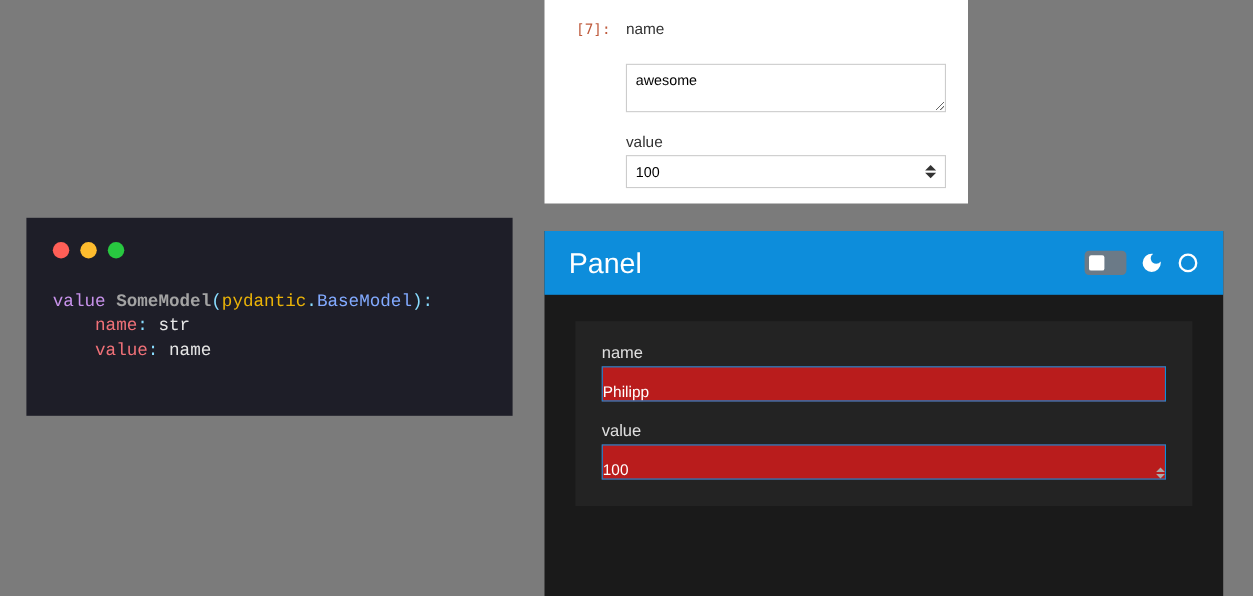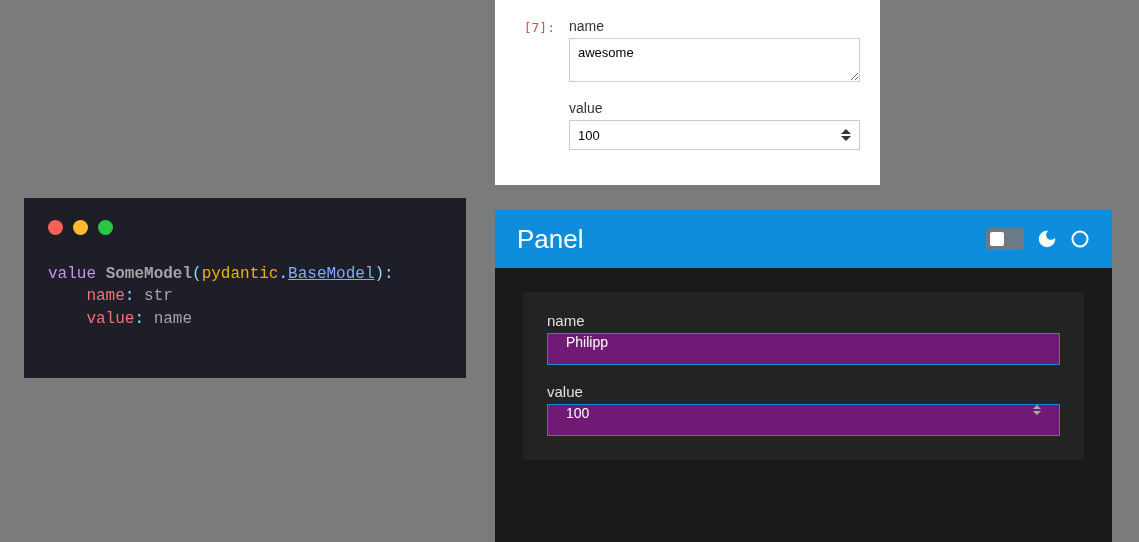--- a/index.html
+++ b/index.html
@@ -39,23 +39,23 @@
       font-family: "SF Mono", Consolas, "Courier New", monospace;
       font-size: 16px;
       line-height: 1.4;
       white-space: pre;
       color: #d4d4d4;
     }
     .tok-keyword { color: #c792ea; }
     .tok-classname { color: #a3a3a3; font-weight: bold; }
     .tok-punc { color: #89ddff; }
     .tok-module { color: #eab308; }
-    .tok-method { color: #82aaff; text-decoration: underline; }
+    .tok-method { color: #82aaff; }
     .tok-field { color: #f07178; }
-    .tok-type { color: #a3a3a3; }
+    .tok-type { color: #e5e5e5; }
 
     
     .jupyter-cell {
       position: absolute;
       left: 495px;
       top: 0;
       width: 385px;
       height: 185px;
       background: #fff;
       display: flex;
@@ -81,20 +81,21 @@
       display: block;
     }
     .j-textarea {
       width: 100%;
       height: 44px;
       border: 1px solid #ccc;
       resize: both;
       padding: 6px 8px;
       font-size: 13px;
       font-family: inherit;
+      margin-top: 20px;
     }
     .j-number-wrap {
       width: 100%;
       height: 30px;
       border: 1px solid #ccc;
       display: flex;
       align-items: center;
       padding: 0 8px;
       position: relative;
     }
@@ -176,25 +177,25 @@
     .p-field { margin-bottom: 18px; }
     .p-field:last-child { margin-bottom: 0; }
     .p-label {
       color: #e0e0e0;
       font-size: 15px;
       display: block;
       margin-bottom: 4px;
     }
     .p-input-wrap {
       border: 1px solid #0d8ddb;
-      background: #701a75;
+      background: #b91c1c;
       height: 32px;
       display: flex;
-      align-items: flex-start;
-      padding: 0 18px;
+      align-items: flex-end;
+      padding: 0 0;
       position: relative;
     }
     .p-input {
       background: transparent;
       border: none;
       color: #fff;
       flex: 1;
       font-size: 14px;
       outline: none;
       font-family: inherit;

